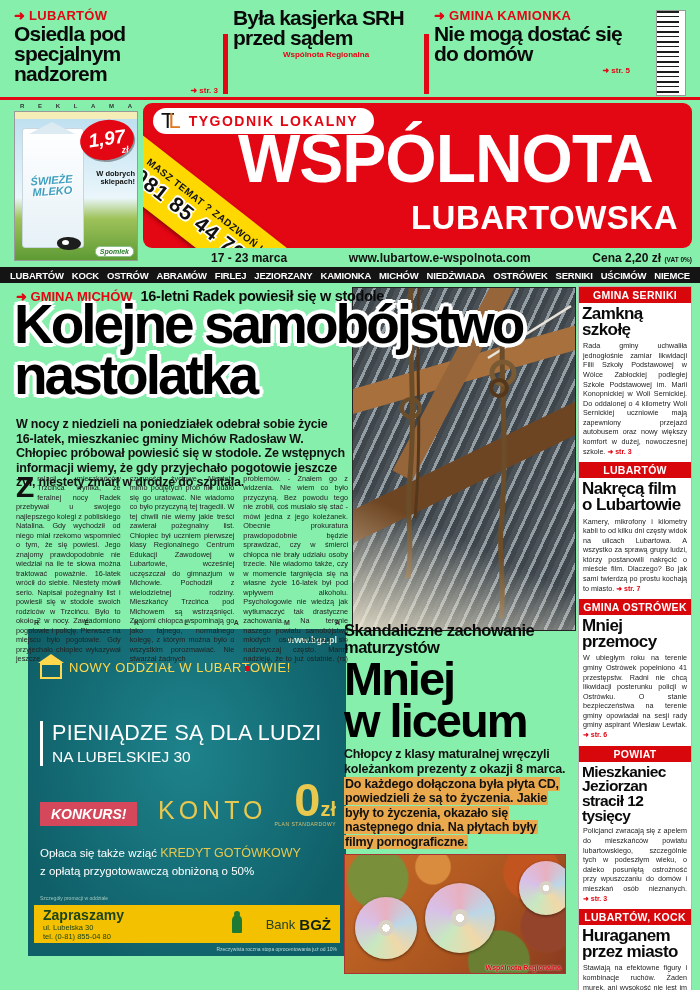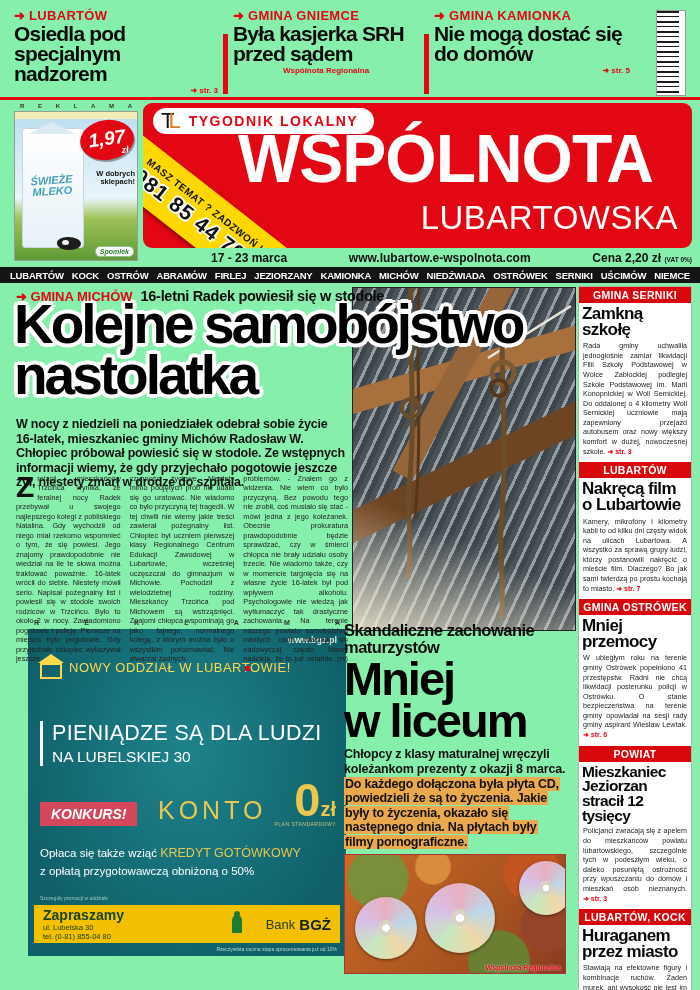--- a/index.html
+++ b/index.html
@@ -46,21 +46,21 @@
 
   
   .masthead{position:absolute;left:143px;top:103px;width:549px;height:145px;background:#e30613;border-radius:9px;overflow:hidden;}
   .mast-top{position:absolute;left:10px;top:5px;height:26px;display:flex;align-items:center;background:#fff;
           border-radius:13px;padding:0 16px 0 8px;}
   .tl{font-weight:400;font-size:22px;line-height:1;margin-right:8px;position:relative;text-align:right;}
   .tl .t{color:#111;} .tl .l{color:#e07820;margin-left:-6px;}
   .mast-tagline{color:#e30613;font-weight:900;font-size:14px;letter-spacing:1.5px;}
   .mast-title{position:absolute;left:64px;right:8px;top:22px;text-align:center;color:#fff;font-weight:900;
           font-size:66px;line-height:1;letter-spacing:-1px;transform:scaleY(1.05);white-space:nowrap;}
-  .mast-sub{position:absolute;right:14px;top:96px;color:#fff;font-weight:400;font-size:33px;letter-spacing:.5px;}
+  .mast-sub{position:absolute;right:14px;top:96px;color:#fff;font-weight:700;font-size:33px;letter-spacing:.5px;}
   .ribbon{position:absolute;left:-34px;top:6px;width:270px;height:56px;background:#ffd800;transform:rotate(38deg);
           transform-origin:0 0;box-shadow:0 2px 4px rgba(0,0,0,.4);display:flex;flex-direction:column;
           align-items:center;justify-content:center;}
   .ribbon .small{font-size:10px;font-weight:900;color:#111;background:#ffd800;letter-spacing:.5px;}
   .ribbon .phone{font-size:21px;font-weight:900;color:#111;letter-spacing:1px;
           text-shadow:-1.5px -1.5px 0 #fff,1.5px -1.5px 0 #fff,-1.5px 1.5px 0 #fff,1.5px 1.5px 0 #fff;}
 
   
   .inforow{position:absolute;left:143px;top:251px;width:549px;display:flex;justify-content:space-between;
           font-weight:900;font-size:12px;align-items:center;gap:8px;}
@@ -162,21 +162,20 @@
 <div class="page">
 
   <div class="teasers">
     <div class="teaser teaser1">
       <div class="t-tag arr">LUBARTÓW</div>
       <div class="t-head">Osiedla pod specjalnym nadzorem</div>
       <div class="t-foot arr right">str. 3</div>
     </div>
     <div class="tdiv"></div>
     <div class="teaser teaser2">
-      <div class="t-tag arr">GMINA GNIEMCE</div>
       <div class="t-head">Była kasjerka SRH przed sądem</div>
       <div class="t-foot center">Wspólnota Regionalna</div>
     </div>
     <div class="tdiv"></div>
     <div class="teaser teaser3">
       <div class="t-tag arr">GMINA KAMIONKA</div>
       <div class="t-head">Nie mogą dostać się do domów</div>
       <div class="t-foot arr right">str. 5</div>
     </div>
   </div>

